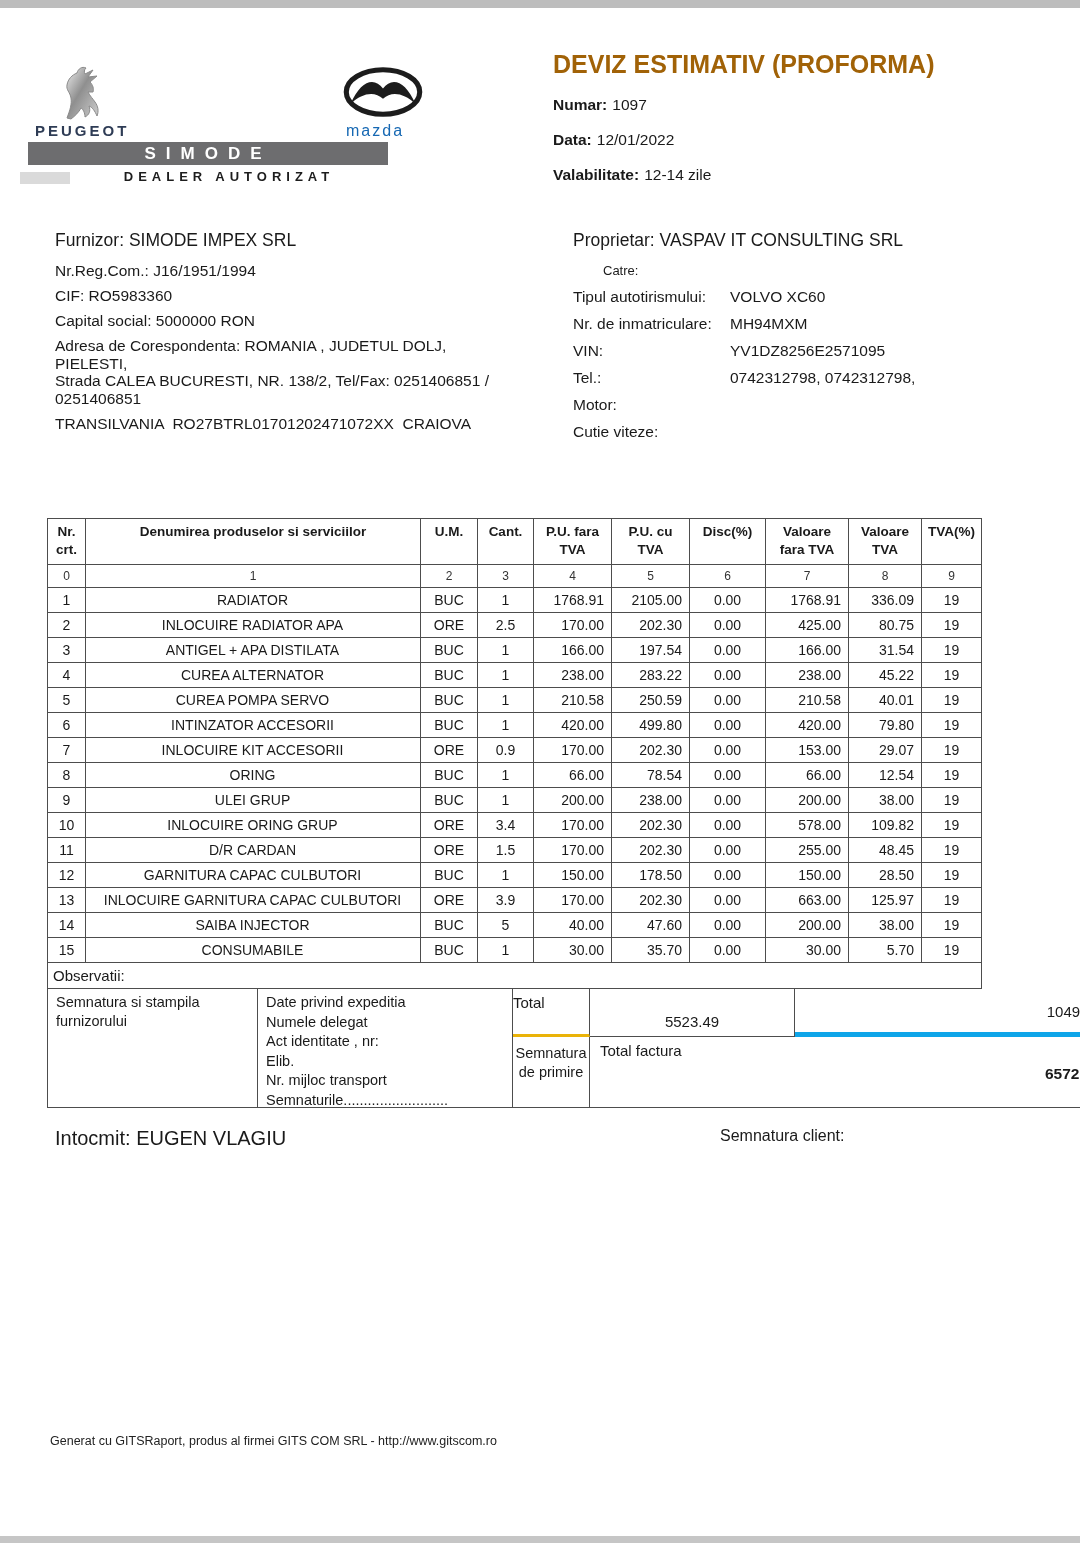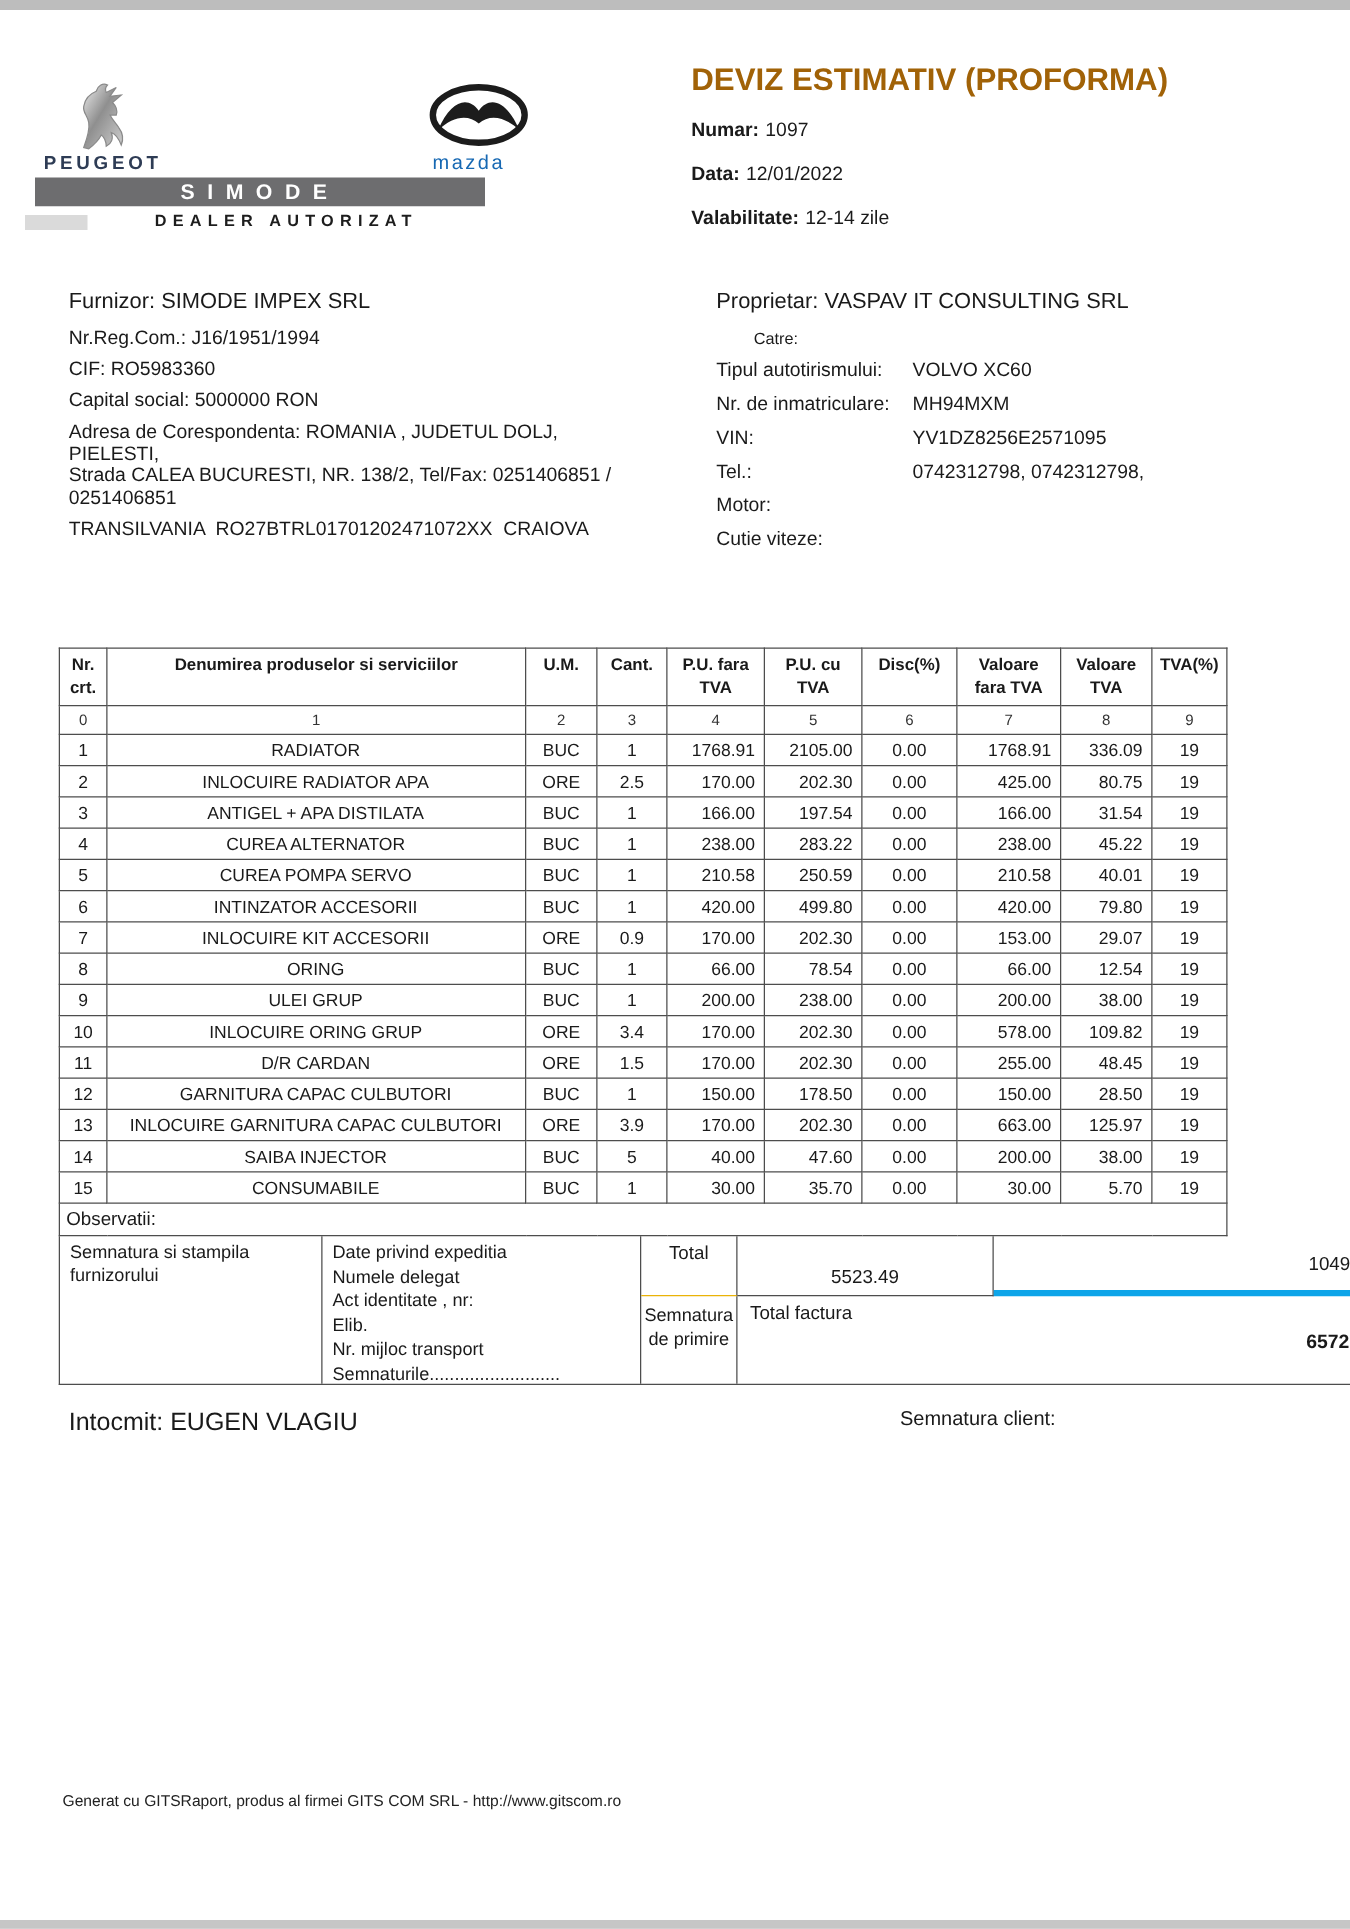--- a/index.html
+++ b/index.html
@@ -53,21 +53,21 @@
   td.a-l { text-align:center; padding-left:5px !important; }
   td.a-r { text-align:right; padding-right:7px !important; }
   td.obs { font-size:15px; height:26px; padding:2px 5px; text-align:left; }
 
   
   .sig-grid { width:1062px; display:grid; grid-template-columns:210px 255px 77px 205px 1fr; grid-template-rows:48px 70px; border:1px solid #4d4d4d; border-top:none; }
   .sg { font-size:14.5px; }
   .sg-left { grid-area:1/1/3/2; border-right:1px solid #4d4d4d; padding:4px 8px; line-height:19px; }
   .sg-mid { grid-area:1/2/3/3; border-right:1px solid #4d4d4d; padding:4px 8px; line-height:19.5px; }
   .sg-mid div { white-space:pre-wrap; }
-  .sg-total-label { grid-area:1/3/2/4; border-right:1px solid #4d4d4d; border-bottom:1px solid #eab308; text-align:center; padding-top:5px; font-size:15px; }
+  .sg-total-label { grid-area:1/3/2/4; border-right:1px solid #4d4d4d; border-bottom:3px solid #eab308; text-align:left; padding-top:5px; font-size:15px; }
   .sg-val1 { grid-area:1/4/2/5; border-right:1px solid #4d4d4d; border-bottom:1px solid #4d4d4d; display:flex; align-items:flex-end; justify-content:center; padding-bottom:6px; font-size:15px; }
   .sg-val2 { grid-area:1/5/2/6; border-bottom:5px solid #0ea5e9; display:flex; align-items:flex-end; justify-content:flex-end; padding:0 7px 12px 0; font-size:15px; }
   .sg-primire { grid-area:2/3/3/4; border-right:1px solid #4d4d4d; text-align:center; padding-top:7px; line-height:19px; }
   .sg-factura { grid-area:2/4/3/6; padding:5px 7px 0 10px; }
   .sg-factura .tf-label { font-size:15px; }
   .sg-factura .tf-amount { font-size:15.5px; font-weight:bold; text-align:right; margin-top:6px; }
 
   
   .intocmit { position:absolute; left:55px; top:1127px; font-size:20px; }
   .semnatura-client { position:absolute; left:720px; top:1127px; font-size:16px; }

